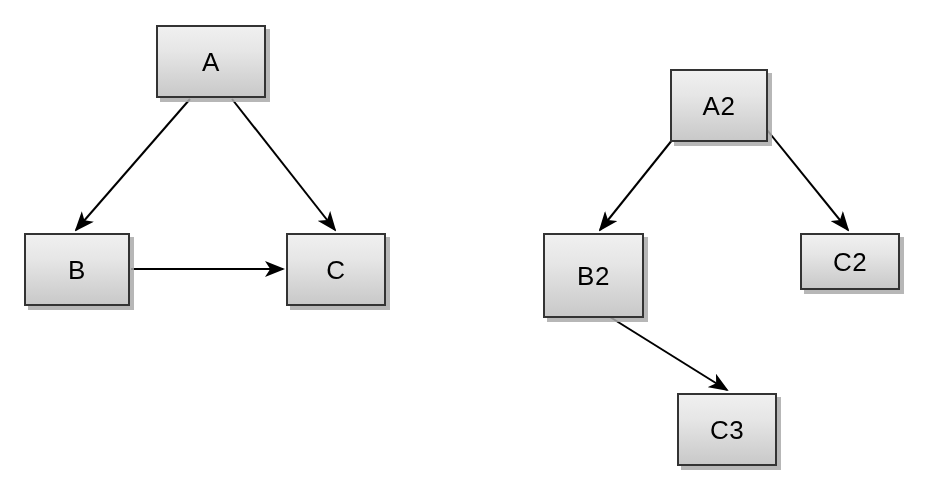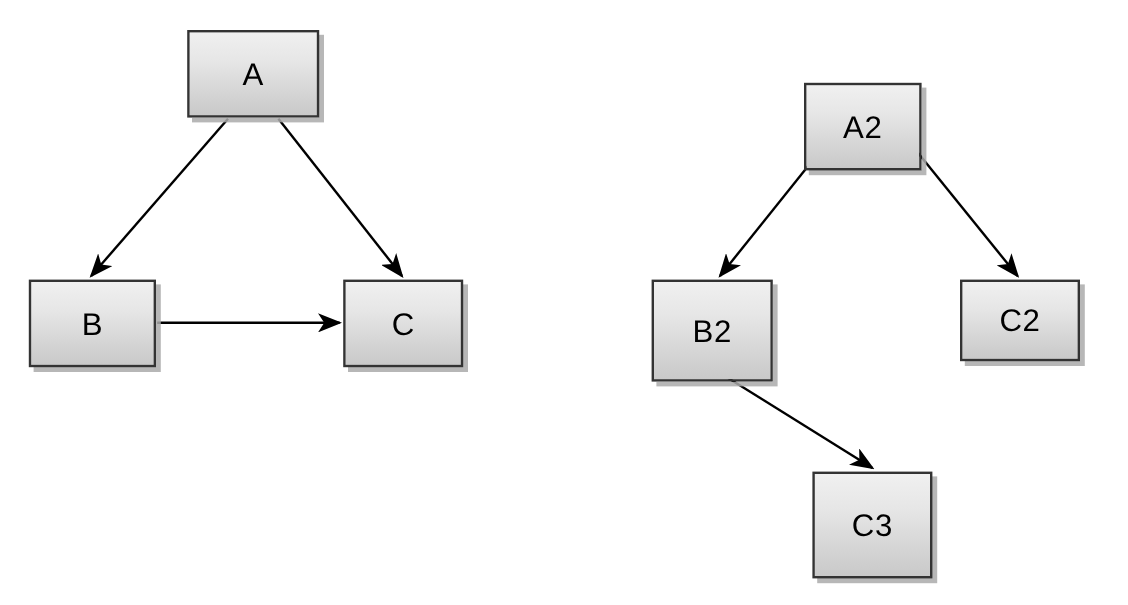--- a/index.html
+++ b/index.html
@@ -78,21 +78,21 @@
       </div>
       <div class="node" style="left: 286px; top: 233px; width: 100px; height: 73px;">
         <span class="node-label">C</span>
       </div>
       <div class="node" style="left: 670px; top: 25px; width: 98px; height: 73px; margin-top: 44px;">
         <span class="node-label">A2</span>
       </div>
       <div class="node" style="left: 543px; top: 233px; width: 101px; height: 85px;">
         <span class="node-label">B2</span>
       </div>
-      <div class="node" style="left: 800px; top: 233px; width: 100px; height: 68px;">
+      <div class="node" style="left: 800px; top: 233px; width: 100px; height: 57px;">
         <span class="node-label">C2</span>
       </div>
-      <div class="node" style="left: 677px; top: 393px; width: 100px; height: 89px;">
+      <div class="node" style="left: 677px; top: 393px; width: 100px; height: 73px;">
         <span class="node-label">C3</span>
       </div>
     </div>
 
 </div>
 
 </body></html>

